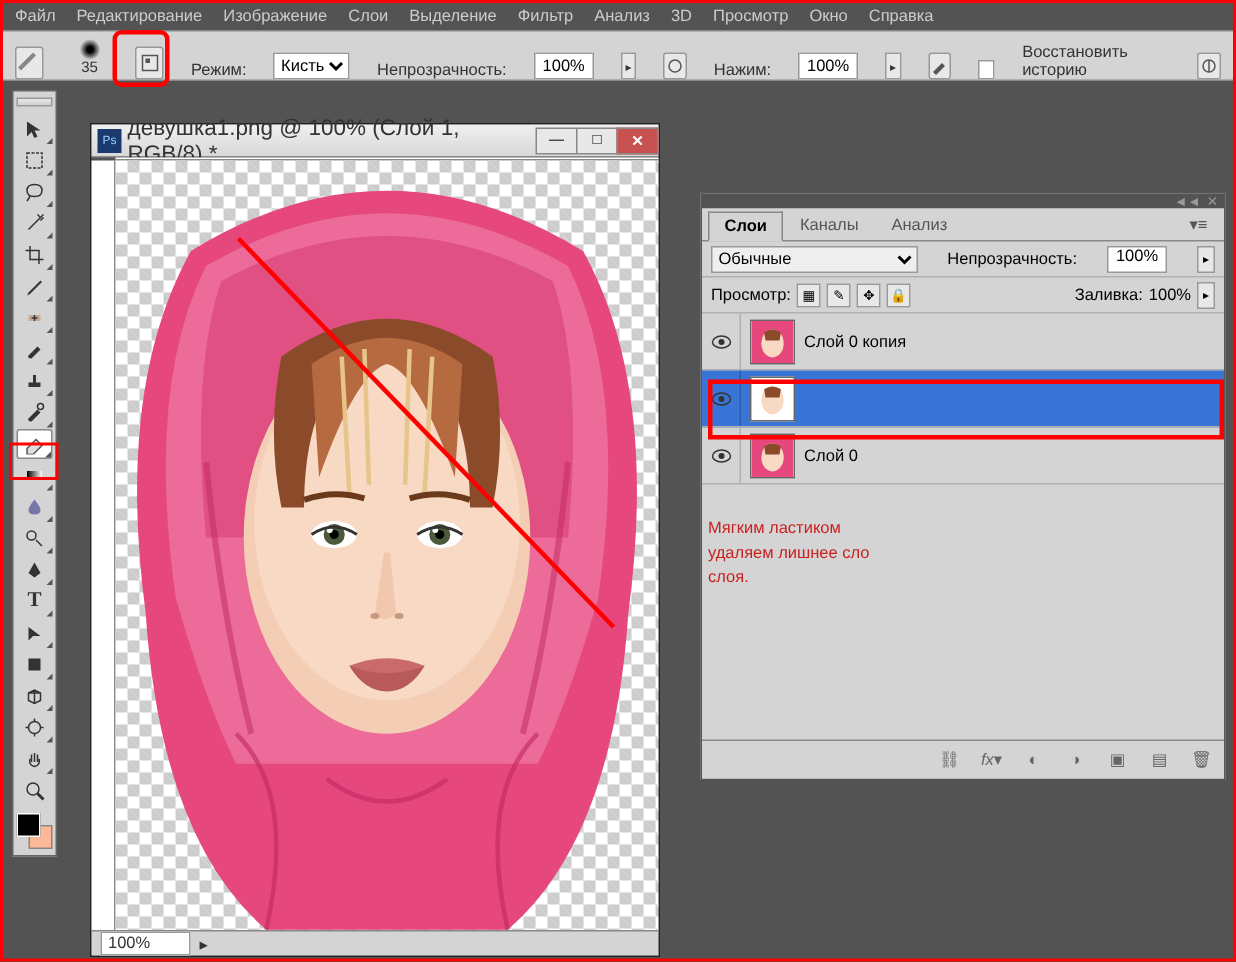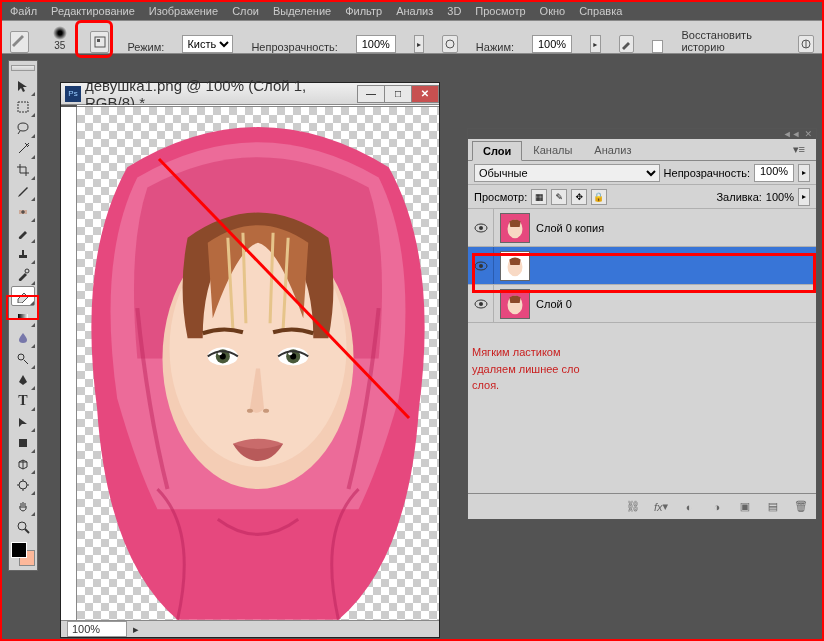--- a/index.html
+++ b/index.html
@@ -40,21 +40,21 @@
 .docwin .statbar{height:18px;background:#d4d4d4;border-top:1px solid #888;display:flex;align-items:center;padding:0 6px;font-size:10px;color:#333}
 .docwin .statbar .zoomin{width:60px;border:1px solid #999;background:#fff;padding:1px 4px}
 .redline{position:absolute;width:360px;height:0;border-top:3px solid red;transform:rotate(46deg);left:102px;top:285px;z-index:60;pointer-events:none}
 .annotation{position:absolute;left:470px;top:342px;color:#c92020;font-size:19px;font-weight:normal;line-height:1.5;z-index:55}
 .layerspanel{position:absolute;left:465px;top:126px;width:350px;background:#d4d4d4;border:1px solid #555}
 .layerspanel .phead{height:10px;background:#535353;display:flex;justify-content:flex-end;align-items:center;padding:0 4px;gap:4px}
 .layerspanel .phead .ph{color:#999;font-size:9px}
 .layerspanel .tabs{height:22px;background:#d4d4d4;display:flex;align-items:flex-end;padding-left:4px;border-bottom:1px solid #888}
 .layerspanel .tab{padding:3px 10px;color:#555;border:1px solid transparent}
 .layerspanel .tab.act{background:#d4d4d4;border:1px solid #888;border-bottom:1px solid #d4d4d4;color:#000;font-weight:bold;position:relative;top:1px}
-.layerspanel .oprow{height:24px;display:flex;align-items:center;padding:0 6px;gap:4px;border-bottom:1px solid #b0b0b0}
+.layerspanel .oprow{height:24px;display:flex;align-items:center;padding:0 6px;gap:20px;border-bottom:1px solid #b0b0b0}
 .layerspanel .oprow select{flex:1;height:18px;font-size:11px;border:1px solid #999}
 .layerspanel .oprow .opv{width:40px;height:18px;border:1px solid #999;background:#fff;text-align:center;font-size:11px}
 .layerspanel .lockrow{height:24px;display:flex;align-items:center;padding:0 6px;gap:4px;border-bottom:1px solid #b0b0b0}
 .layerspanel .lockrow .li{width:16px;height:16px;border:1px solid #999;background:#e8e8e8;display:flex;align-items:center;justify-content:center;font-size:9px}
 .layerrow{height:38px;display:flex;align-items:center;border-bottom:1px solid #b0b0b0;position:relative}
 .layerrow.sel{background:#3875d7;color:#fff}
 .layerrow .eye{width:26px;display:flex;align-items:center;justify-content:center;border-right:1px solid #b0b0b0;height:100%}
 .layerrow .eye svg{width:14px;height:14px}
 .layerrow .thumb{width:30px;height:30px;border:1px solid #666;margin:0 6px;position:relative;background:#fff;overflow:hidden}
 .layerrow .thumb .face{width:100%;height:100%}

